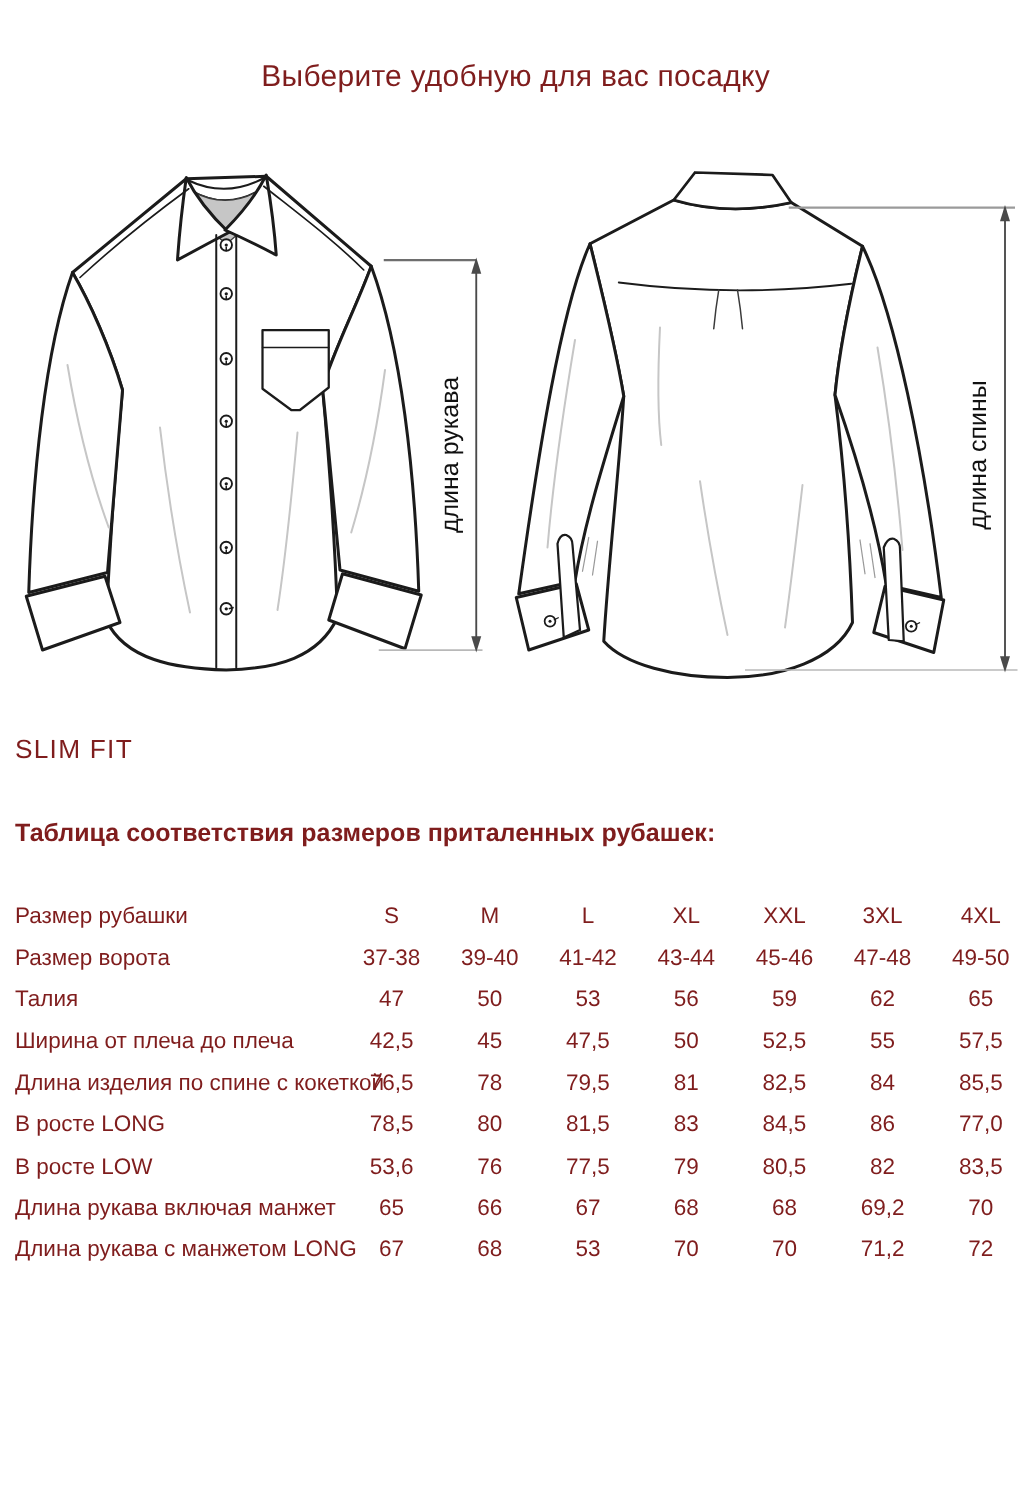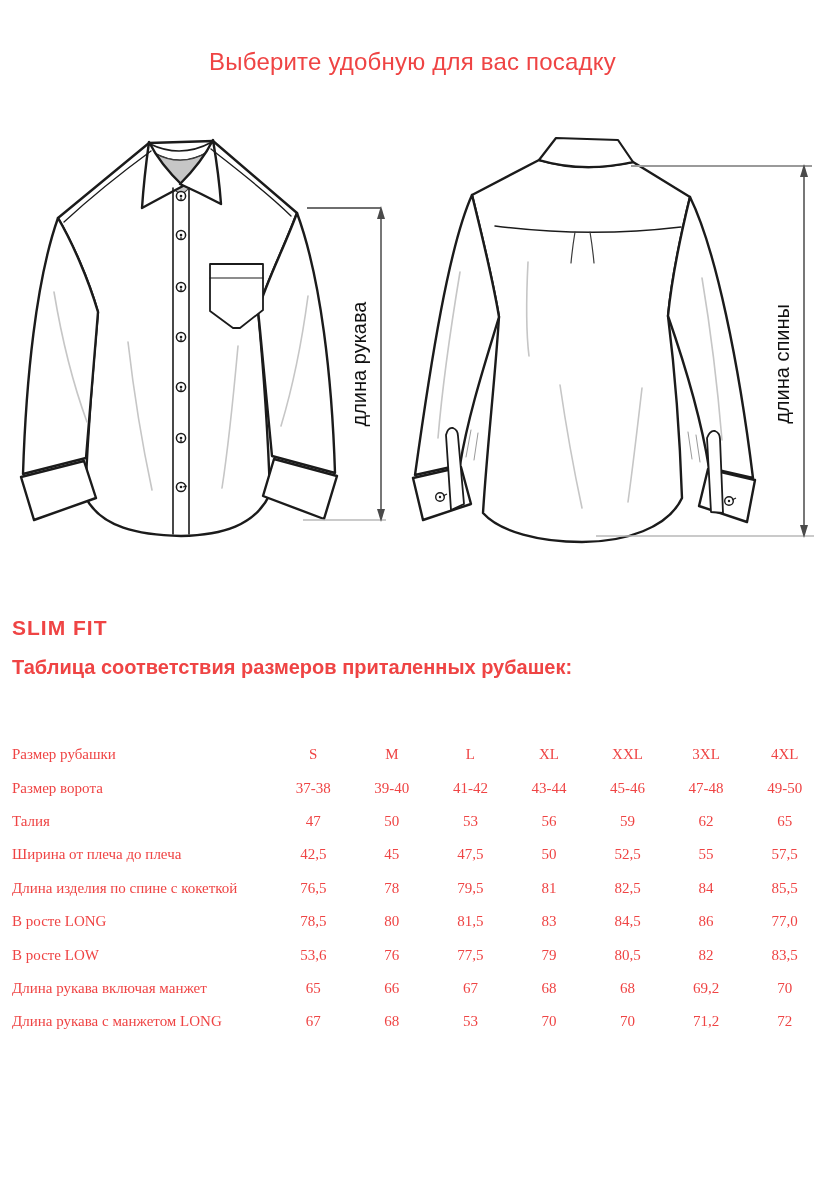--- a/index.html
+++ b/index.html
@@ -1,37 +1,36 @@
 <!DOCTYPE html>
 <html><head>
 <meta charset="utf-8">
 <style>
   html,body{margin:0;padding:0;background:#fff;}
   .page{
     position:relative;width:825px;height:1200px;background:#fff;overflow:hidden;
-    font-family:"Liberation Sans",sans-serif;color:#ef4444;
+    font-family:"Liberation Sans",sans-serif;color:#7f1d1d;
   }
   .title{
     position:absolute;top:48px;left:0;width:825px;text-align:center;
     font-size:24px;font-weight:400;margin:0;letter-spacing:.2px;
   }
   .diagram{position:absolute;top:130px;left:0;}
   .fit-heading{
-    position:absolute;top:616px;left:12px;margin:0;
-    font-size:21px;font-weight:700;letter-spacing:1px;
+    position:absolute;top:588px;left:12px;margin:0;
+    font-size:21px;font-weight:400;letter-spacing:1px;
   }
   .subtitle{
     position:absolute;top:656px;left:12px;margin:0;
     font-size:20px;font-weight:700;
   }
   .size-table{
-    position:absolute;top:738px;left:12px;width:812px;
+    position:absolute;top:716px;left:12px;width:812px;
     border-collapse:collapse;table-layout:fixed;
-    font-size:15px;
-    font-family:Liberation Serif, serif;
+    font-size:18px;
   }
   .size-table td{height:33.4px;padding:0;white-space:nowrap;text-align:center;vertical-align:middle;}
   .size-table td.lbl{text-align:left;}
   .size-table col.c-label{width:262px;}
   .dim-label{font-size:20px;fill:#111;font-family:"Liberation Sans",sans-serif;}
 </style>
 </head>
 <body>
 
 <div class="page">

